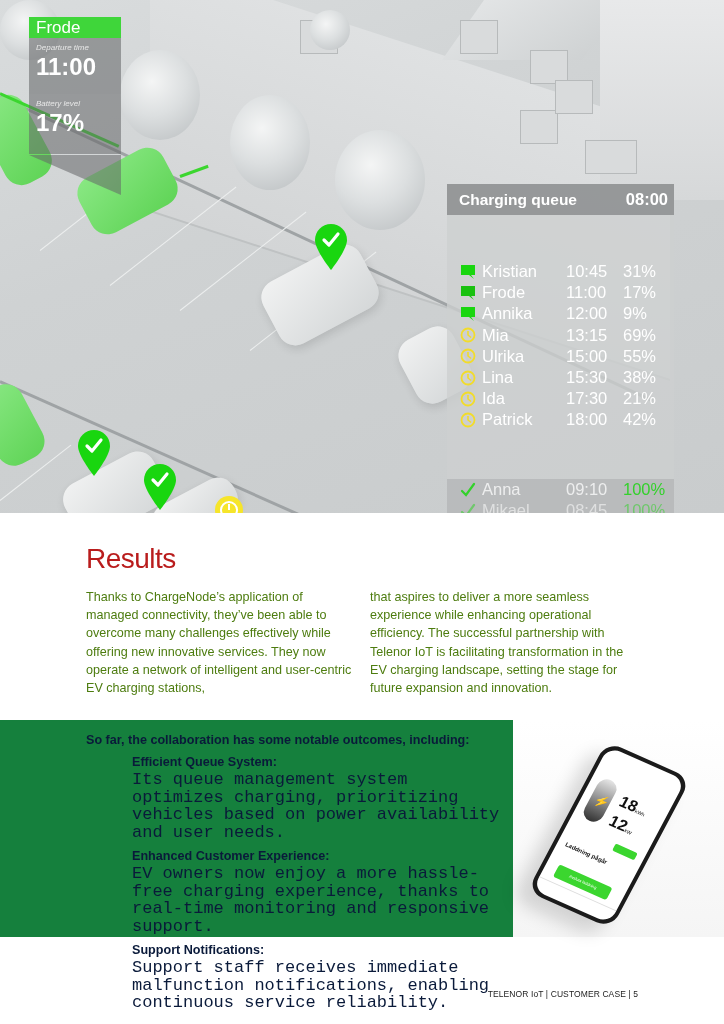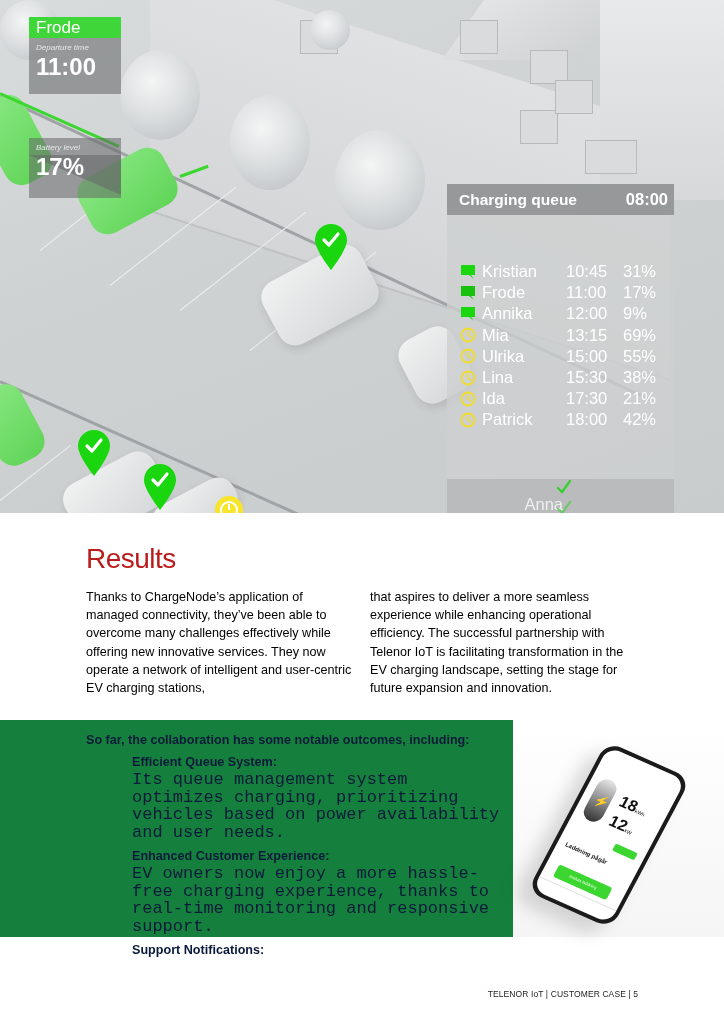--- a/index.html
+++ b/index.html
@@ -63,21 +63,21 @@
   }
   .frode-card .name {
     background:#3fd63a; color:#fff; font-size:17px; padding:1px 7px 2px; height:21px; box-sizing:border-box;
   }
   .frode-card .block {
     background:rgba(110,112,113,.62); padding:5px 7px 4px;
   }
   .frode-card .label { font-size:8px; color:#e8e8e8;font-style:italic; }
   .frode-card .value { font-size:24px; font-weight:bold; color:#fff; line-height:30px; }
   .frode-card .block.b1 { height:56px; box-sizing:border-box; }
-  .frode-card .block.b2 { height:60px; box-sizing:border-box; background:rgba(100,102,103,.55);margin-top:44px; }
+  .frode-card .block.b2 { height:60px; box-sizing:border-box; background:rgba(100,102,103,.55); }
   .frode-tail {
     position:absolute; left:29px; top:155px; width:0; height:0;
     border-left:92px solid transparent; border-top:40px solid rgba(100,102,103,.55);
   }
 
   
   .queue {
     position:absolute; left:447px; top:184px; width:227px; height:329px;
     background:rgba(205,207,208,.78);
   }
@@ -93,31 +93,31 @@
     padding-left:12px;
   }
   .qrow .ico { width:18px; height:18px; margin-right:5px; display:flex; align-items:center; justify-content:center; }
   .qrow .nm { width:84px; }
   .qrow .tm { width:57px; }
   .qrow .pc { width:50px; }
   .qdone {
     position:absolute; left:0; top:295px; width:227px; height:34px;
     background:rgba(170,172,173,.55);
   }
-  .qdone .qrow { height:21px;flex-direction:column; }
+  .qdone .qrow { height:21px; }
   .qdone .qrow .pc { color:#33d12b; }
   .qdone .qrow.fade { opacity:.55; }
 
   
   .results-title {
     position:absolute; left:86px; top:543px; font-size:28px; font-weight:normal; color:#b91c1c;
     letter-spacing:-0.5px;
   }
   .col {
-    position:absolute; top:588px; width:270px; font-size:12.6px; line-height:18.2px; color:#000000;
+    position:absolute; top:588px; width:270px; font-size:12.6px; line-height:18.2px; color:#4d7c0f;
   }
   .col.left { left:86px; }
   .col.right { left:370px; }
 
   
   .outcomes {
     position:absolute; left:0; top:720px; width:513px; height:217px; background:#15803d;
   }
   .outcomes .inner { position:absolute; left:86px; top:13px; width:420px; }
   .outcomes .lead { font-size:12.6px; font-weight:bold; color:#0a1a3a; margin-bottom:7px; }
@@ -371,20 +371,21 @@
     <div class="item">
       <div class="h">Efficient Queue System:</div>
       <div class="b">Its queue management system optimizes charging, prioritizing vehicles based on power availability and user needs.</div>
     </div>
     <div class="item">
       <div class="h">Enhanced Customer Experience:</div>
       <div class="b">EV owners now enjoy a more hassle-free charging experience, thanks to real-time monitoring and responsive support.</div>
     </div>
     <div class="item">
       <div class="h">Support Notifications:</div>
+      <div class="b">Support staff receives immediate malfunction notifications, enabling continuous service reliability.</div>
     </div>
   </div>
 </div>
 
 <div class="phone-panel">
   <div class="phone">
     <div class="screen">
       <div class="carimg"></div>
       <div class="bolt">⚡</div>
       <div class="stat s1"><span>18</span><small>kWh</small></div>

